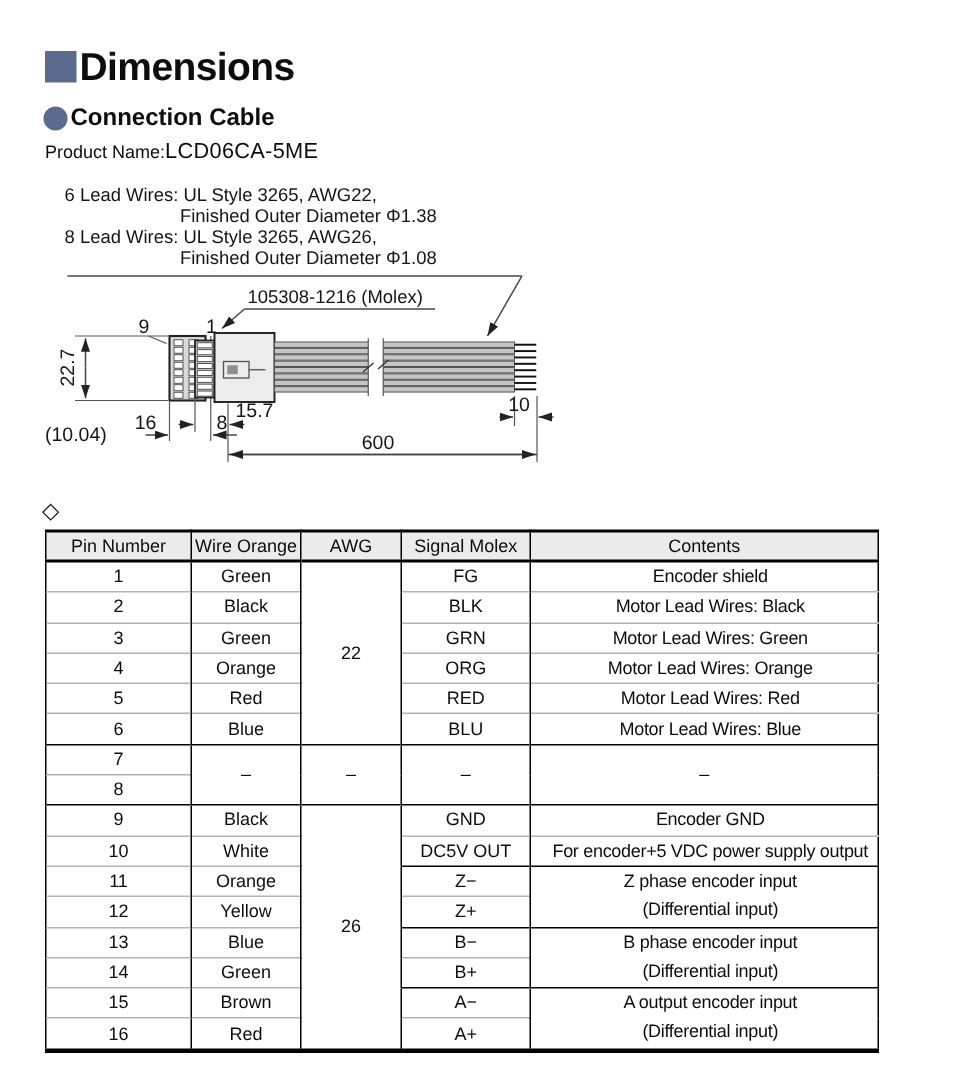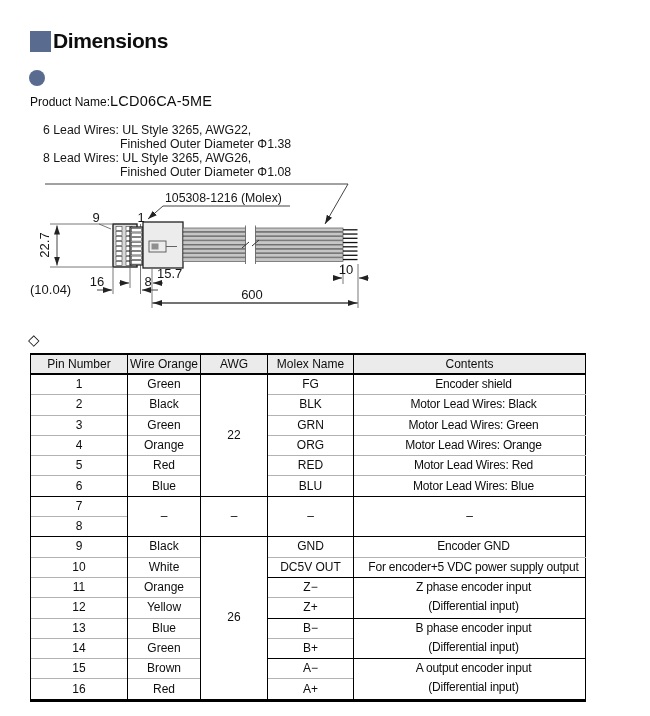--- a/index.html
+++ b/index.html
@@ -2,21 +2,21 @@
 <html><head>
 <meta charset="utf-8">
 <style>
   html,body { margin:0; padding:0; background:#fff; }
   body { width:650px; height:716px; font-family:"Liberation Sans",sans-serif; color:#111; }
   .page { position:relative; width:650px; height:716px; overflow:hidden; background:#fff; }
 
   
   .title-row { position:absolute; left:30px; top:29px; display:flex; align-items:center; }
   .sq-icon { width:21px; height:21px; background:#596b8f; flex:0 0 auto; }
-  .page-title { font-size:21px; font-weight:bold; letter-spacing:-0.4px; margin:0 16px 0 2px; color:#0d0d0d; }
+  .page-title { font-size:26px; font-weight:bold; letter-spacing:-0.4px; margin:0 16px 0 2px; color:#0d0d0d; }
 
   .sub-row { position:absolute; left:29px; top:70px; display:flex; align-items:center; }
   .circ-icon { width:16px; height:16px; border-radius:50%; background:#596b8f; flex:0 0 auto; }
   .sub-title { font-size:16px; font-weight:bold; margin:0 0 0 2px; color:#0d0d0d; }
 
   .product-row { position:absolute; left:30px; top:93px; font-size:12px; color:#0d0d0d; }
   .product-name { font-weight:normal; font-size:14.5px; letter-spacing:0.2px; }
 
   
   .diagram { position:absolute; left:0; top:118px; }
@@ -45,20 +45,21 @@
 
 <div class="page">
 
   <div class="title-row">
     <div class="sq-icon"></div>
     <h1 class="page-title">Dimensions</h1>
   </div>
 
   <div class="sub-row">
     <div class="circ-icon"></div>
+    <h2 class="sub-title">Connection Cable</h2>
   </div>
 
   <div class="product-row">
     <span>Product Name:</span><span class="product-name">LCD06CA-5ME</span>
   </div>
 
   <svg class="diagram" width="650" height="212" viewBox="0 0 650 212">
     <defs>
       <marker id="arr" markerWidth="10" markerHeight="7" refX="9" refY="3" orient="auto" markerUnits="userSpaceOnUse">
         <path d="M0,0 L9,3 L0,6 Z" fill="#222"></path>
@@ -194,21 +195,21 @@
         <col style="width:73px">
         <col style="width:67px">
         <col style="width:86px">
         <col style="width:232px">
     </colgroup>
     <tbody>
         <tr>
       <th>Pin Number</th>
       <th>Wire Orange</th>
       <th>AWG</th>
-      <th>Molex Name</th>
+      <th>Signal Molex</th>
       <th>Contents</th>
     </tr>
     <tr>
       <td>1</td>
       <td>Green</td>
       <td rowspan="6">22</td>
       <td>FG</td>
       <td class="l">Encoder shield</td>
     </tr>
     <tr>

